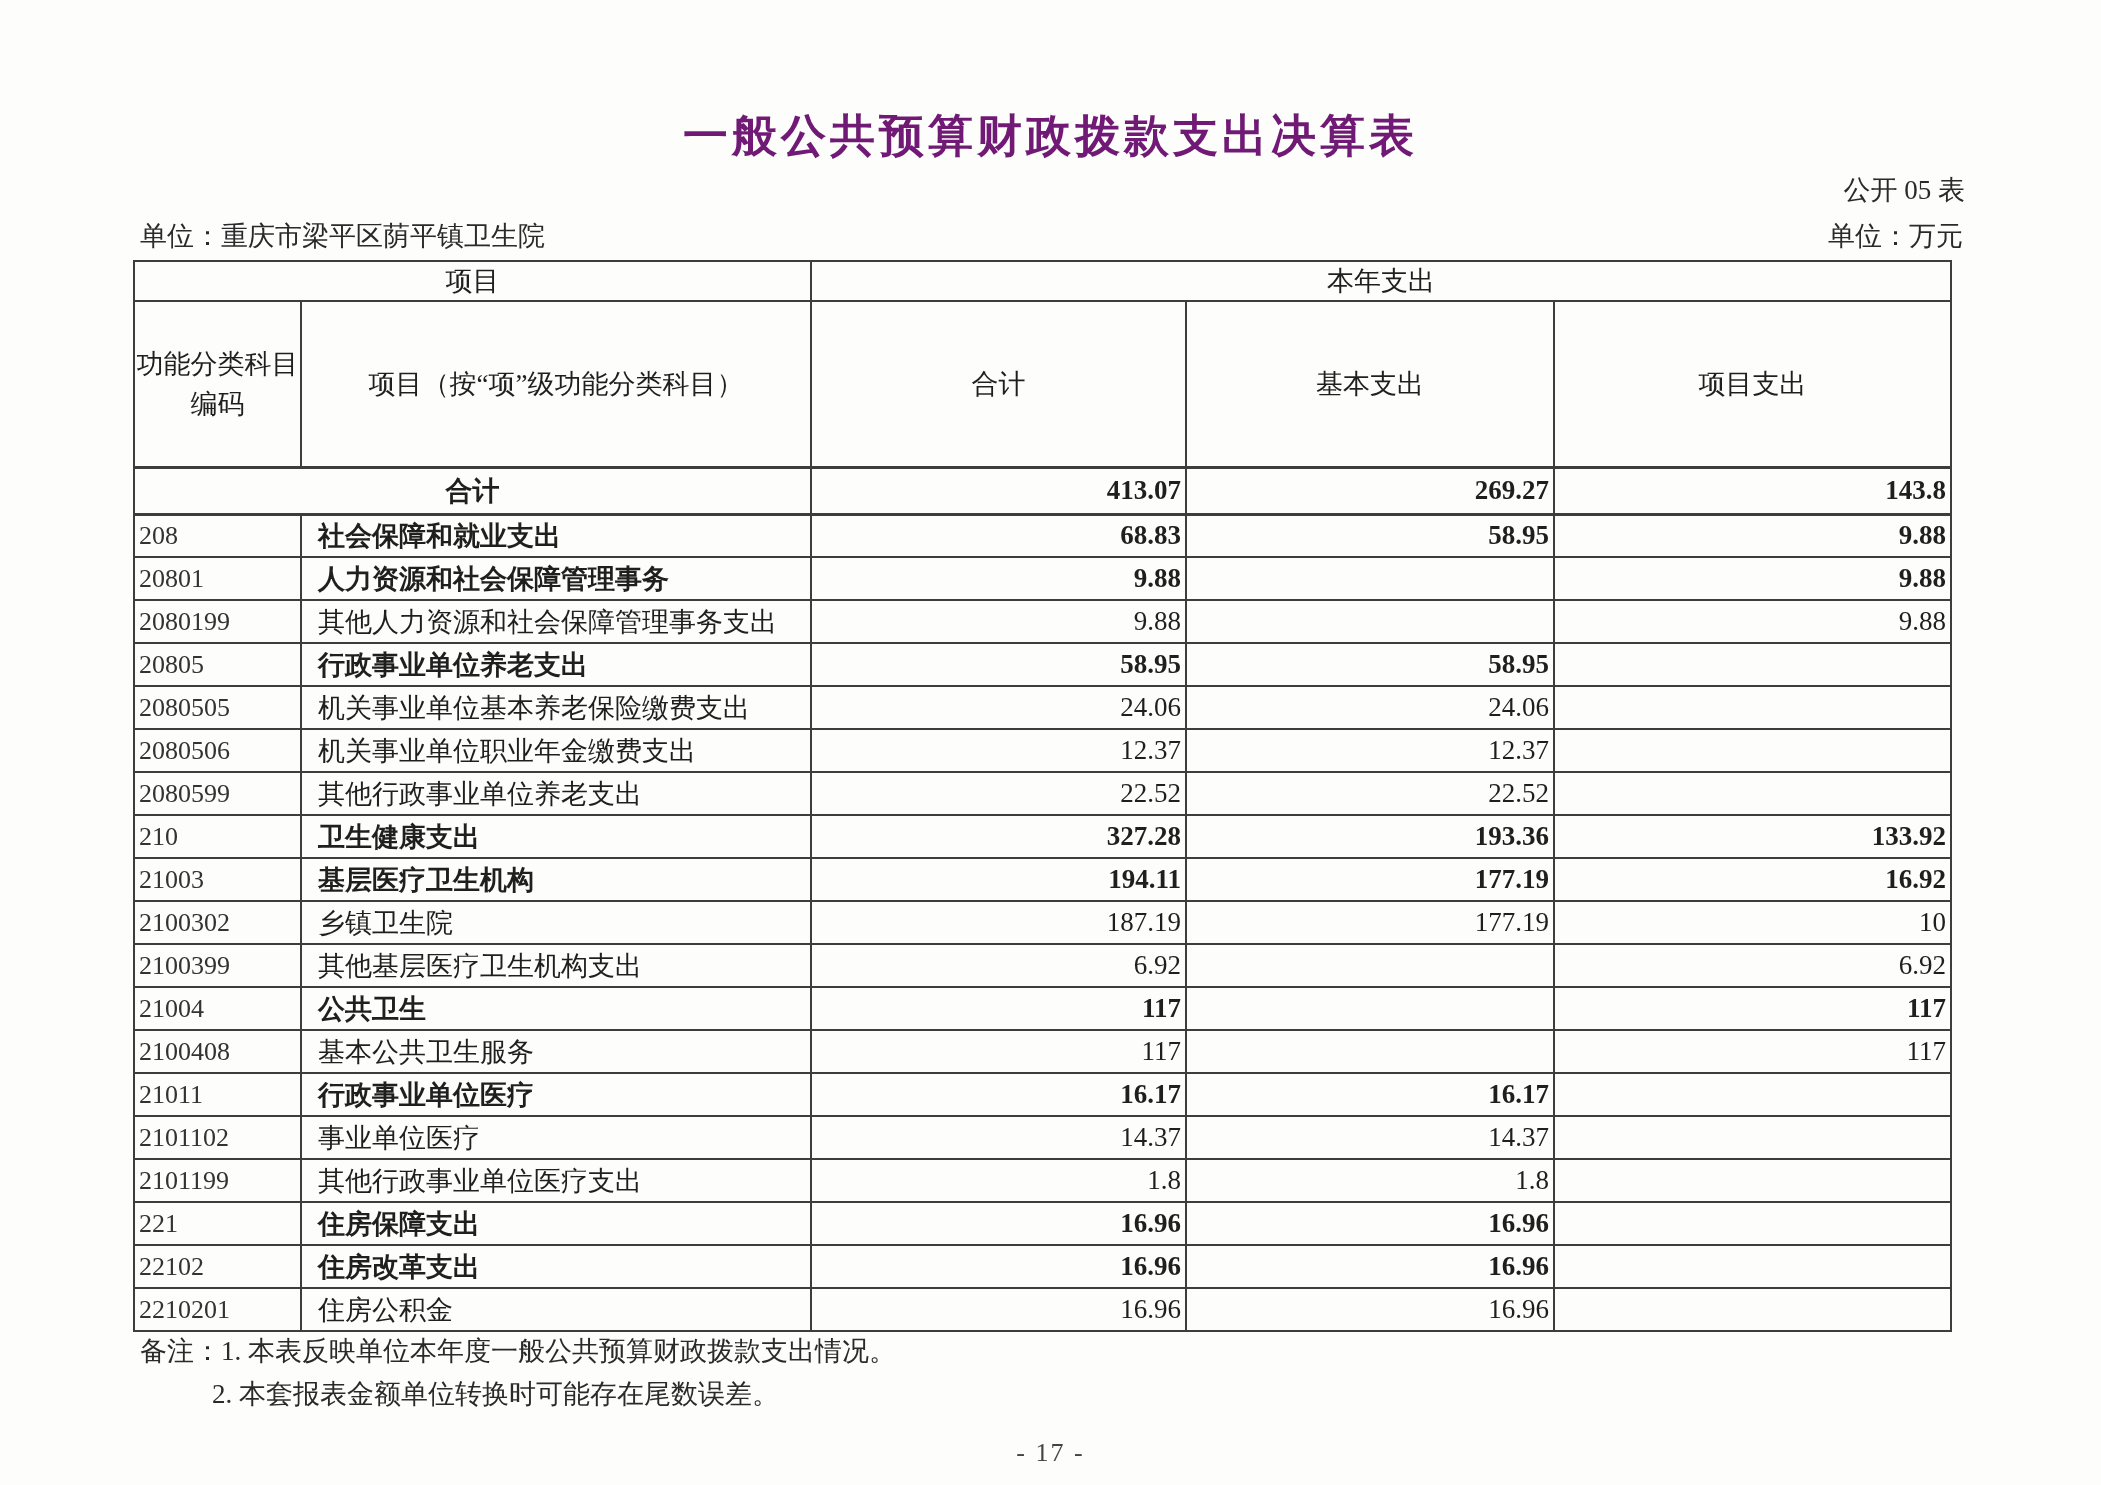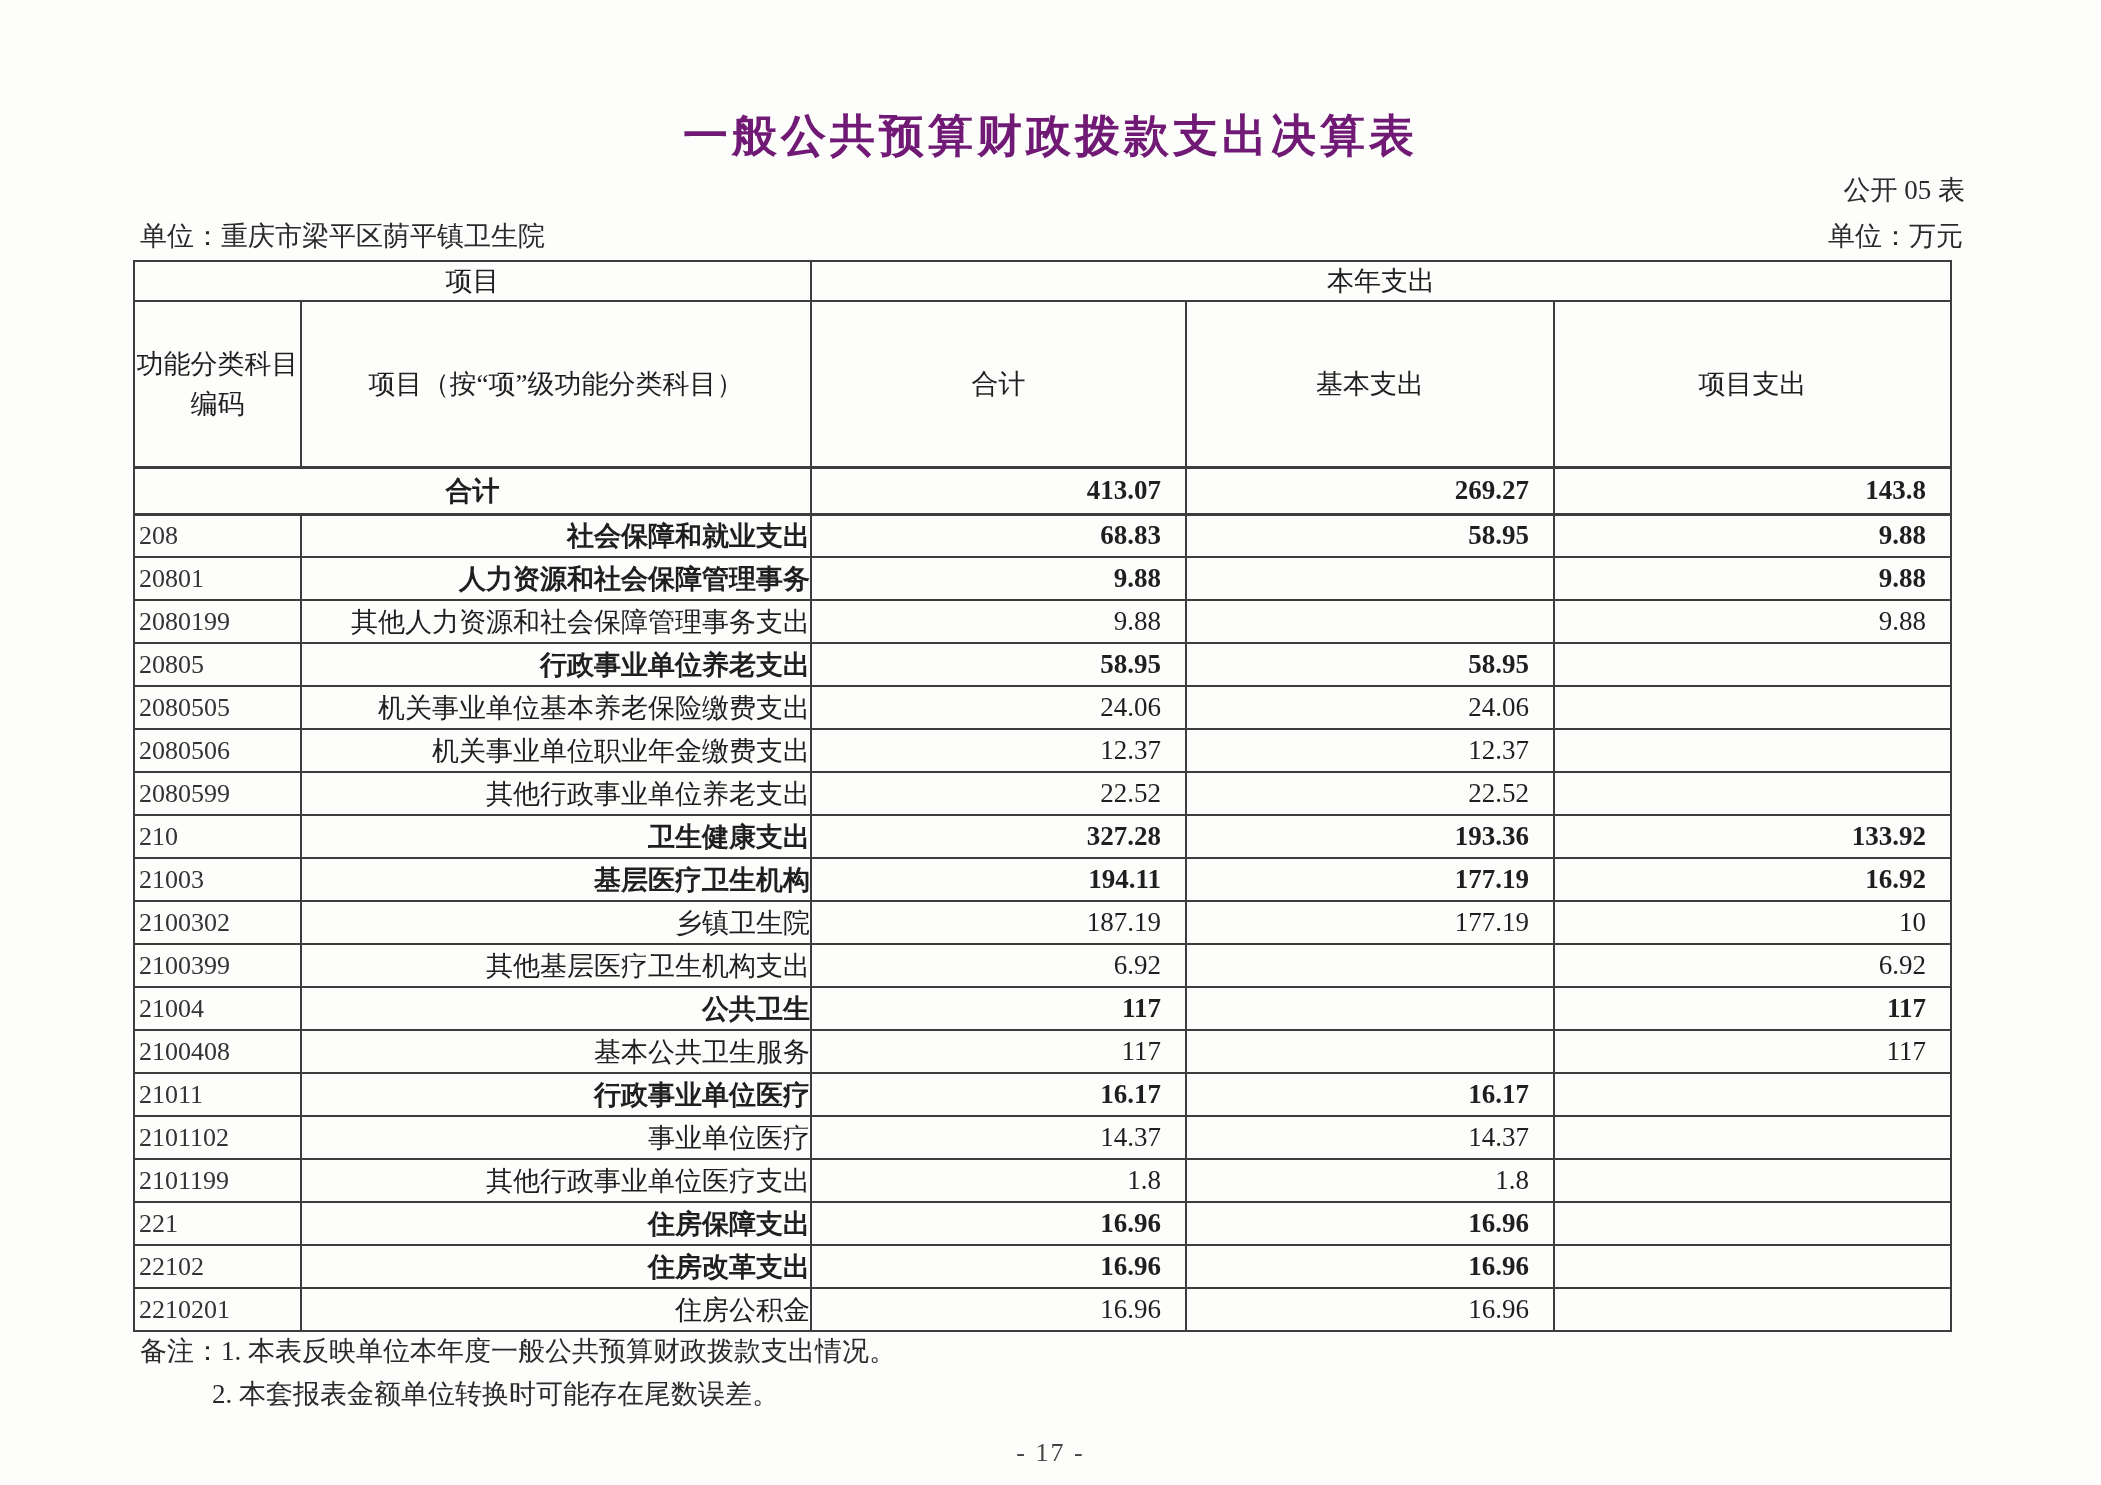--- a/index.html
+++ b/index.html
@@ -66,22 +66,22 @@
   tbody tr.row { height: 43px; }
   tbody tr.bold td.name, tbody tr.bold td.num { font-weight: 700; }
   td.merged-label { text-align: center; }
   td.code {
     text-align: left;
     padding-left: 4px;
     font-size: 26px;
     font-weight: normal;
     color: #333;
   }
-  td.name { text-align: right; padding-left: 8px; }
-  td.num { text-align: right; padding-right: 24px; }
+  td.name { text-align: left; padding-left: 16px; border-radius: 17px; }
+  td.num { text-align: right; padding-right: 4px; }
   .code-head-line { display: block; line-height: 40px; }
   .notes {
     position: absolute;
     left: 140px; top: 1330px;
     font-size: 27px;
     color: #2a2a2a;
     line-height: 43px;
   }
   .note-line2 { margin-left: 72px; }
   .page-number {

